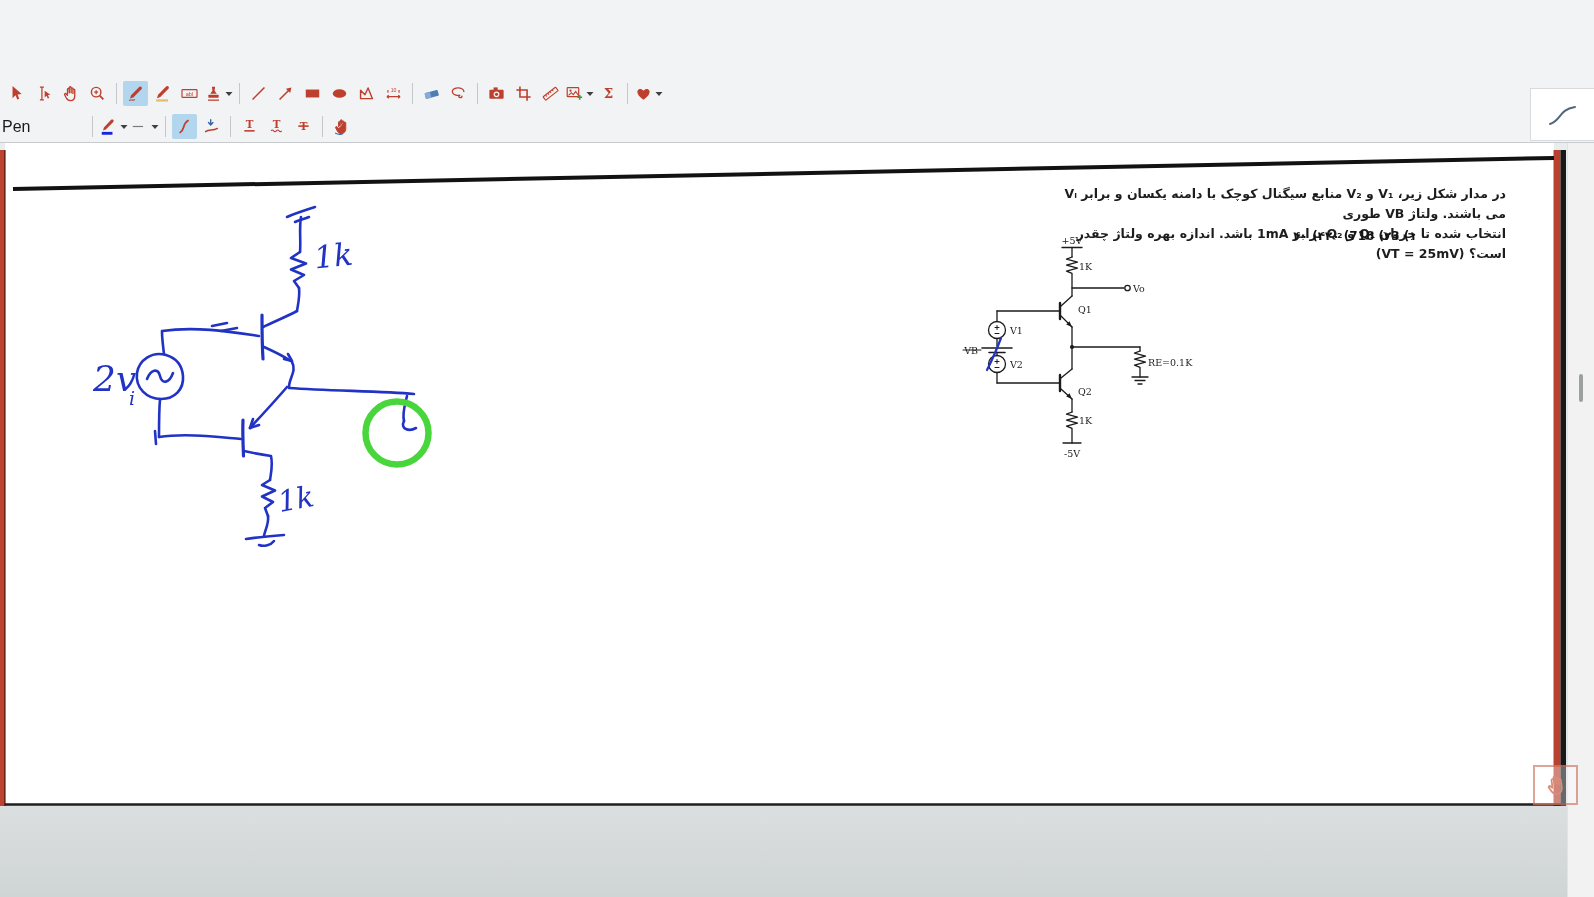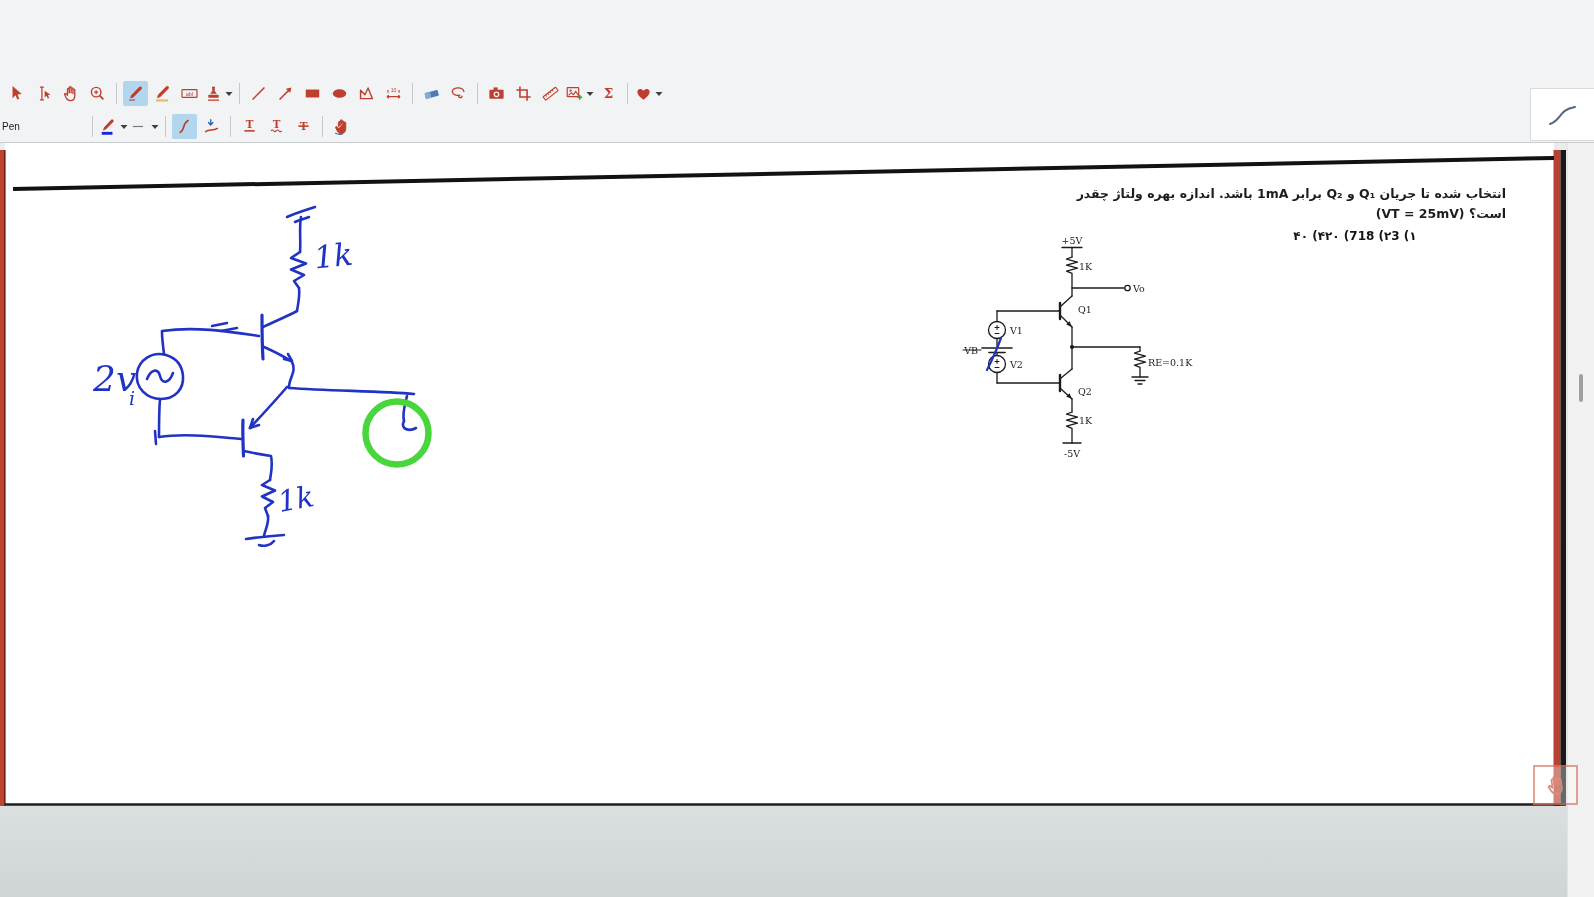--- a/index.html
+++ b/index.html
@@ -6,21 +6,21 @@
   body{
     width:1594px;height:897px;overflow:hidden;position:relative;
     background:#f1f3f4;font-family:"Liberation Sans",sans-serif;
     -webkit-font-smoothing:antialiased;
   }
   
   .topbar{position:absolute;left:0;top:0;width:1594px;height:143px;
     background:#f2f3f4;border-bottom:1px solid #c9ccce;box-sizing:border-box;z-index:2}
   .trow1{position:absolute;left:3px;top:81px;display:flex;align-items:center}
   .trow2{position:absolute;left:0;top:112px;height:29px;display:flex;align-items:center}
-  .pen-label{width:85px;padding-left:2px;font-size:10px;color:#1b1b1b}
+  .pen-label{width:85px;padding-left:2px;font-size:16px;color:#1b1b1b}
   .tbtn{position:relative;min-width:25px;height:25px;display:flex;align-items:center;justify-content:center;
     border-radius:2px;margin:0 1px;cursor:default}
   .tbtn.sel{background:#b2d6ee}
   .ticon{display:flex;align-items:center;justify-content:center;color:#bf3f2e}
   .ticon svg{width:19px;height:19px;display:block}
   .tcaret{display:flex;margin-left:2px}
   .tcaret svg{width:8px;height:6px;display:block}
   .tsep{width:1px;height:21px;background:#c5c8ca;margin:0 5px}
   .preview-panel{position:absolute;left:1530px;top:88px;width:64px;height:53px;background:#ffffff;
     border:1px solid #d8dadb;border-right:none;box-sizing:border-box;
@@ -332,20 +332,21 @@
     <svg viewBox="0 0 34 26">
       <path d="M4 22 C16 18 12 8 29 5" fill="none" stroke="#53677d" stroke-width="2" stroke-linecap="round"></path>
     </svg>
   </div>
 </div>
 
 <div class="docarea">
   <div class="page"></div>
 
   <div class="question" lang="fa">
+    <div>در مدار شکل زیر، V₁ و V₂ منابع سیگنال کوچک با دامنه یکسان و برابر Vᵢ می باشند. ولتاژ VB طوری</div>
     <div>انتخاب شده تا جریان Q₁ و Q₂ برابر 1mA باشد. اندازه بهره ولتاژ چقدر است؟ (VT = 25mV)</div>
   </div>
 
   <div class="options" lang="fa">
     <span>۴۰ (۴</span>
     <span>۲۰ (7</span>
     <span>18 (۲</span>
     <span>3 (۱</span>
   </div>
 

